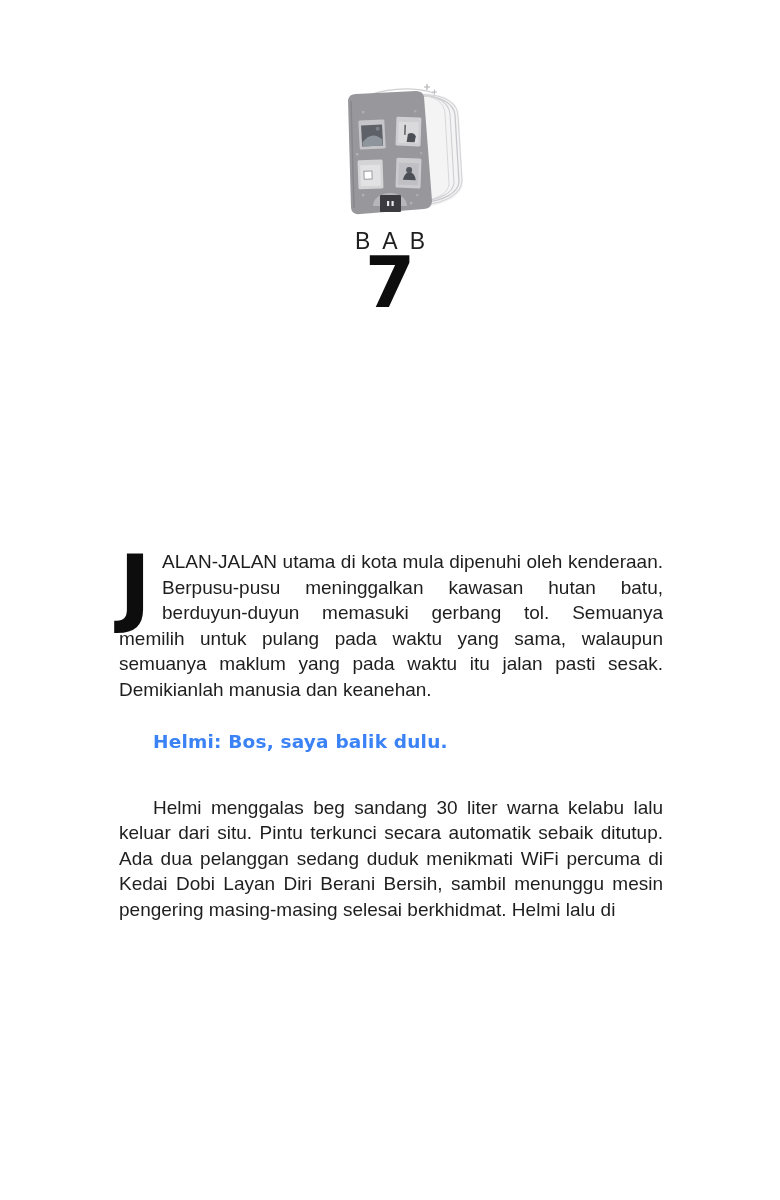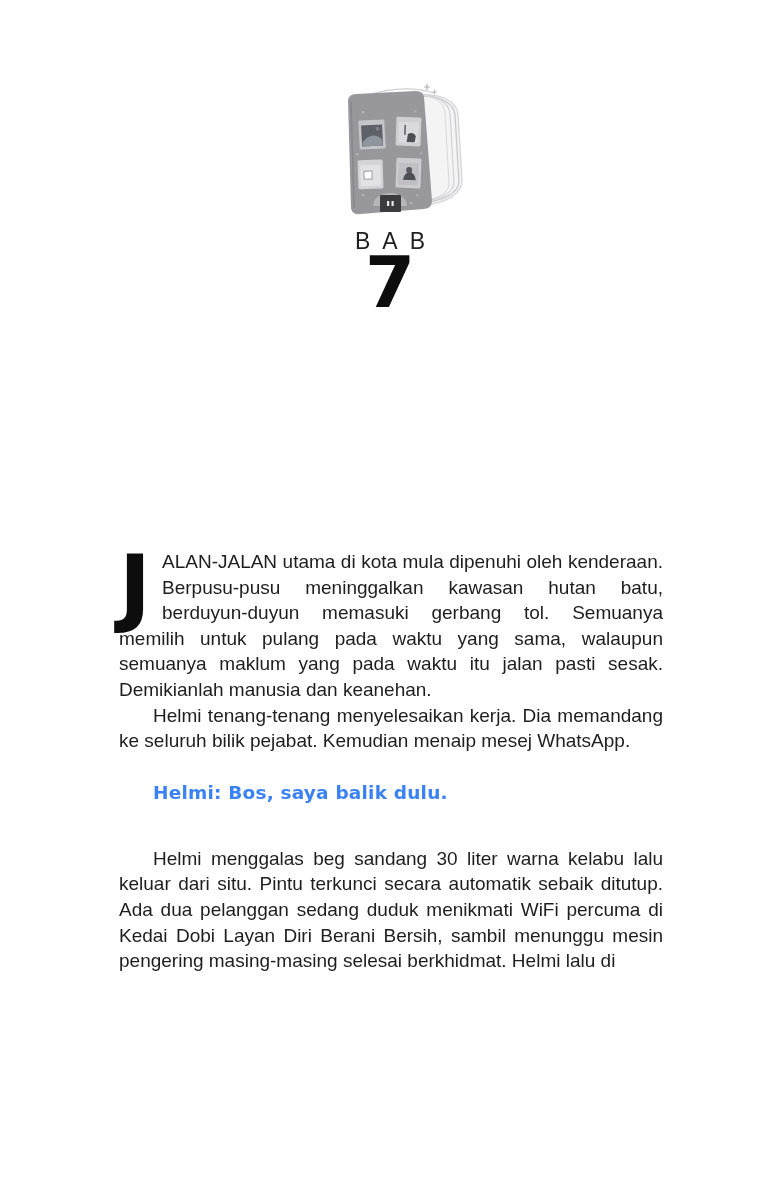--- a/index.html
+++ b/index.html
@@ -160,21 +160,20 @@
       <rect x="98" y="120" width="2.4" height="2.4" fill="#b0b0b5"></rect>
     </svg>
   </div>
 
   <div class="chapter-label">BAB</div>
   <div class="chapter-number">7</div>
 
   <div class="body-text">
     <p class="para para-1"><span class="dropcap">J</span><span>ALAN-JALAN utama di kota mula dipenuhi oleh kenderaan. Berpusu-pusu meninggalkan kawasan hutan batu, berduyun-duyun memasuki gerbang tol. Semuanya memilih untuk pulang pada waktu yang sama, walaupun semuanya maklum yang pada waktu itu jalan pasti sesak. Demikianlah manusia dan keanehan.</span></p>
 
-    <p class="para para-2">Helmi tenang-tenang menyelesaikan kerja. Dia memandang ke seluruh bilik pejabat. Kemudian menaip mesej WhatsApp.</p>
 
     <div class="dialogue">
       <div class="dialogue-line">Helmi: Bos, saya balik dulu.</div>
     </div>
 
     <p class="para para-3">Helmi menggalas beg sandang 30 liter warna kelabu lalu keluar dari situ. Pintu terkunci secara automatik sebaik ditutup. Ada dua pelanggan sedang duduk menikmati WiFi percuma di Kedai Dobi Layan Diri Berani Bersih, sambil menunggu mesin pengering masing-masing selesai berkhidmat. Helmi lalu di</p>
   </div>
 
   <div class="footer">
     <span class="footer-number">46</span>

